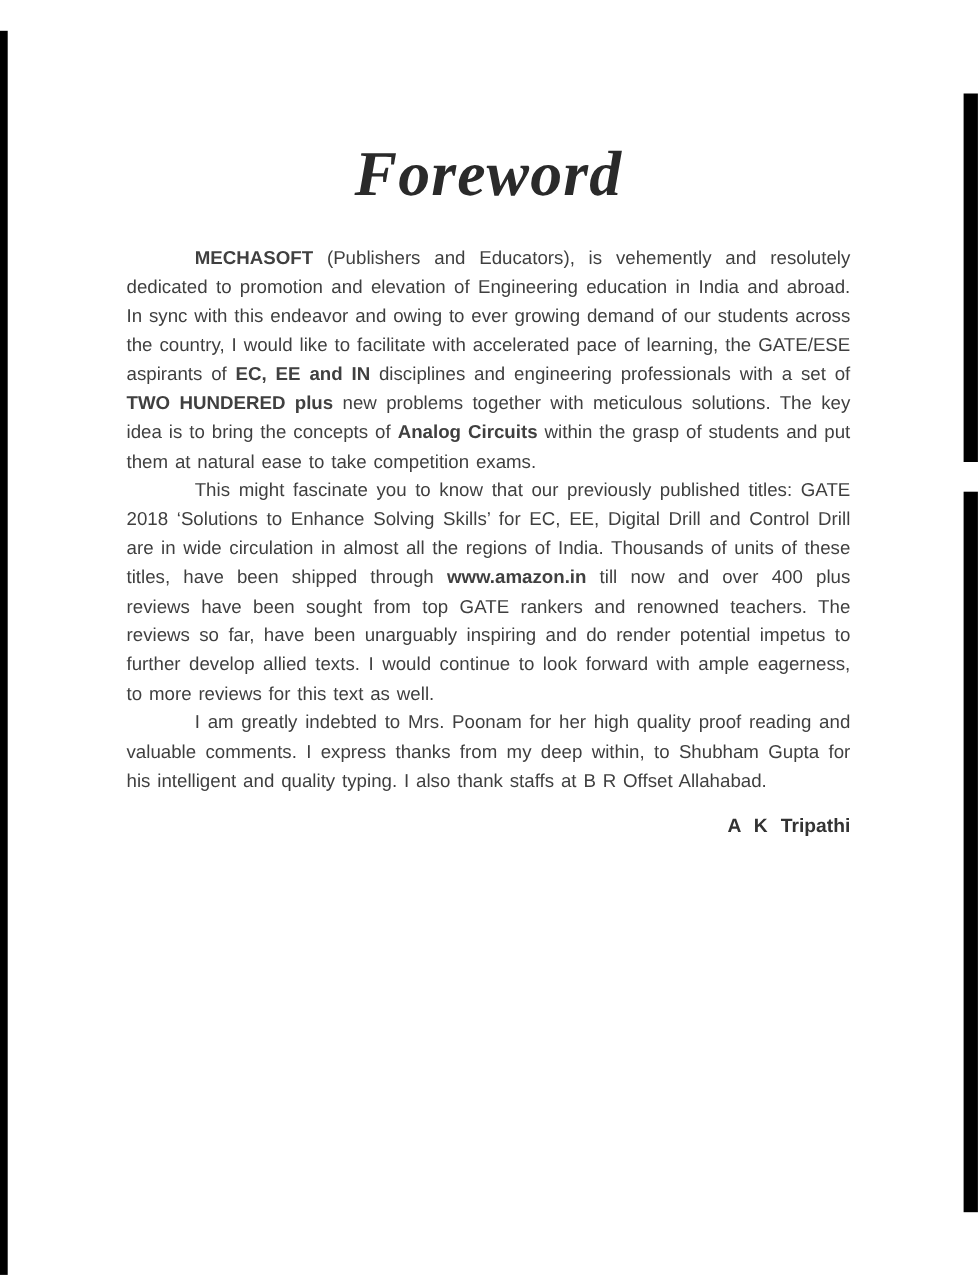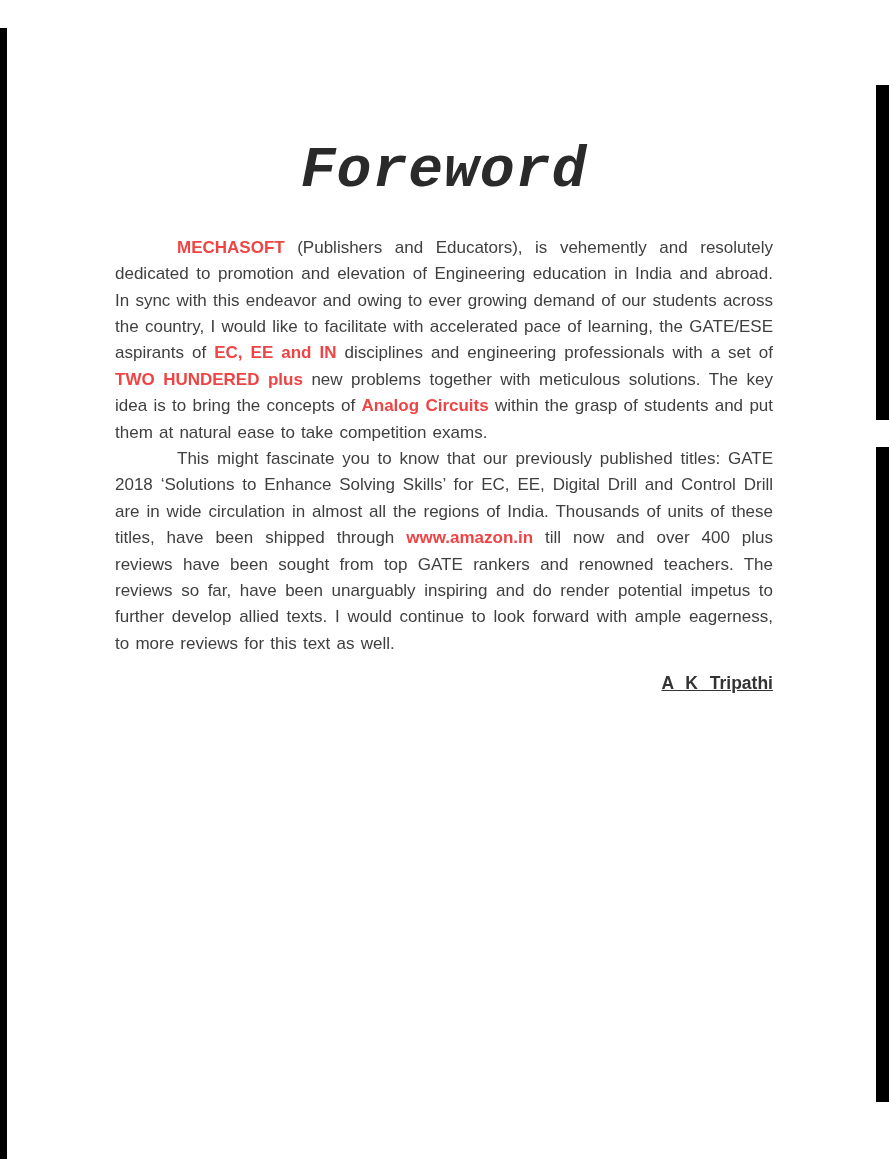--- a/index.html
+++ b/index.html
@@ -40,61 +40,61 @@
     height: 655px;
     background: #000000;
   }
   .content {
     position: absolute;
     left: 115px;
     top: 126px;
     width: 658px;
   }
   .title {
-    font-family: Liberation Mono, monospace;
+    font-family: Liberation Serif, serif;
     font-style: italic;
     font-weight: bold;
     font-size: 58px;
     line-height: 1.1;
     color: #2a2a2a;
     text-align: center;
-    margin: 13px 0 32px 0;
+    margin: 0 0 32px 0;
     letter-spacing: 1px;
   }
   .para {
     margin: 0;
     text-indent: 62px;
     text-align: justify;
     font-size: 17px;
     line-height: 26.4px;
     color: #3f3f3f;
     word-spacing: 1.5px;
   }
   .para b {
-    color: #ef4444;
+    color: #404040;
   }
   .signature {
     margin-top: 16px;
     text-align: right;
     font-weight: bold;
     font-size: 17.5px;
     color: #333333;
     word-spacing: 7px;
-    text-decoration: underline;
   }
 </style>
 </head>
 <body>
 
 <div class="page">
   <div class="edge-left"></div>
   <div class="edge-right-top"></div>
   <div class="edge-right-bottom"></div>
 
   <div class="content">
     <h1 class="title">Foreword</h1>
     <div class="paragraphs">
         <p class="para"><b>MECHASOFT</b><span> (Publishers and Educators), is vehemently and resolutely dedicated to promotion and elevation of Engineering education in India and abroad. In sync with this endeavor and owing to ever growing demand of our students across the country, I would like to facilitate with accelerated pace of learning, the GATE/ESE aspirants of </span><b>EC, EE and IN</b><span> disciplines and engineering professionals with a set of </span><b>TWO HUNDERED plus</b><span> new problems together with meticulous solutions. The key idea is to bring the concepts of </span><b>Analog Circuits</b><span> within the grasp of students and put them at natural ease to take competition exams.</span></p>
         <p class="para"><span>This might fascinate you to know that our previously published titles: GATE 2018 ‘Solutions to Enhance Solving Skills’ for EC, EE, Digital Drill and Control Drill are in wide circulation in almost all the regions of India. Thousands of units of these titles, have been shipped through </span><b>www.amazon.in</b><span> till now and over 400 plus reviews have been sought from top GATE rankers and renowned teachers. The reviews so far, have been unarguably inspiring and do render potential impetus to further develop allied texts. I would continue to look forward with ample eagerness, to more reviews for this text as well.</span></p>
+        <p class="para"><span>I am greatly indebted to Mrs. Poonam for her high quality proof reading and valuable comments. I express thanks from my deep within, to Shubham Gupta for his intelligent and quality typing. I also thank staffs at B R Offset Allahabad.</span></p>
       </div>
     <div class="signature">A K Tripathi</div>
   </div>
 </div>
 
 </body></html>

